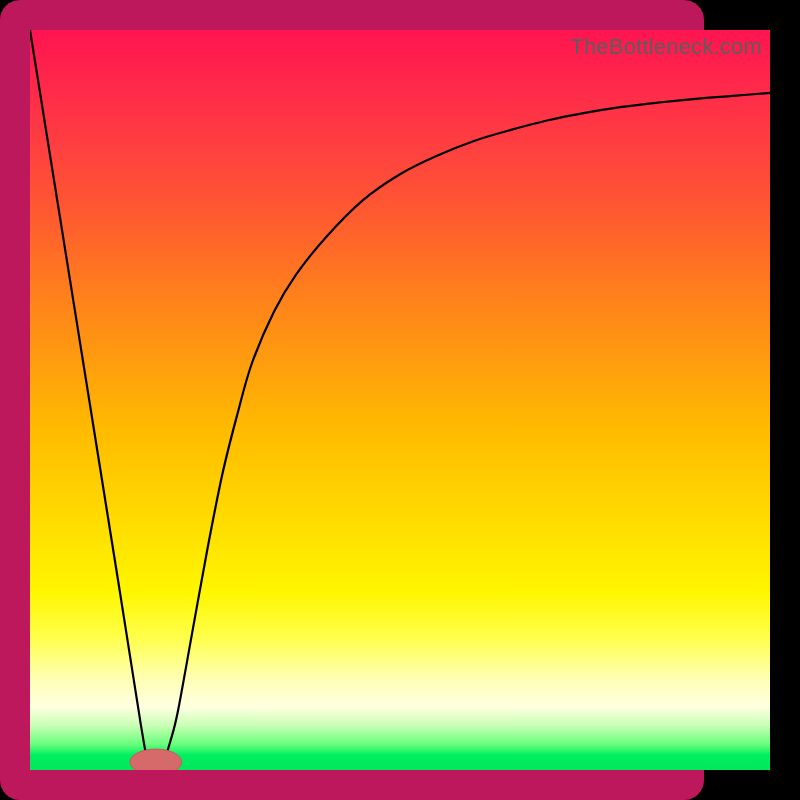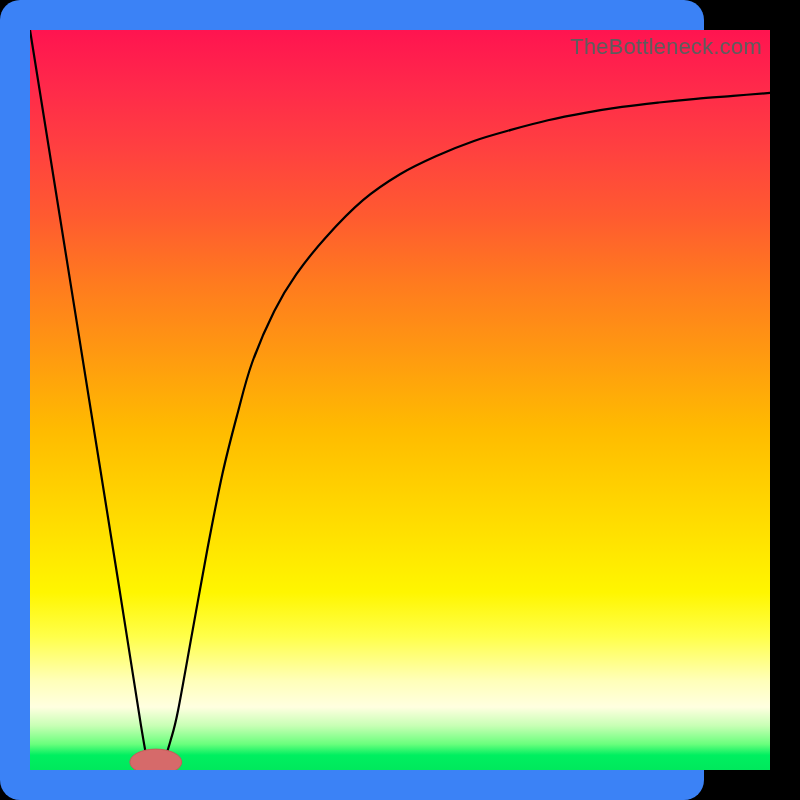--- a/index.html
+++ b/index.html
@@ -8,21 +8,21 @@
     width: 800px;
     height: 800px;
     overflow: hidden;
     background: #000;
     font-family: Arial, Helvetica, sans-serif;
   }
   .frame {
     position: relative;
     width: 704px;
     height: 800px;
-    background: #3b82f6;
+    background: #be185d;
     border-radius: 20px;
   }
   .plot {
     position: absolute;
     left: 30px;
     top: 30px;
     width: 740px;
     height: 740px;
     background: linear-gradient(
       to bottom,

